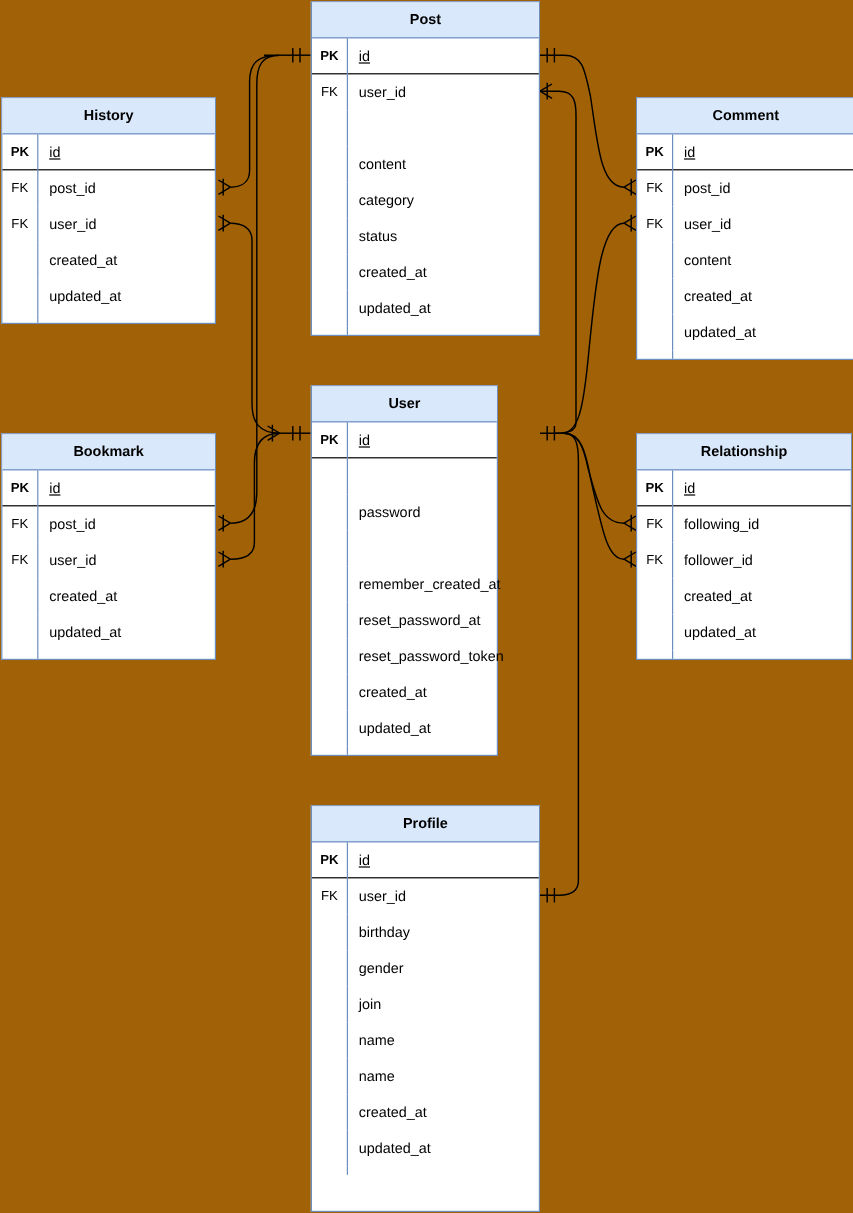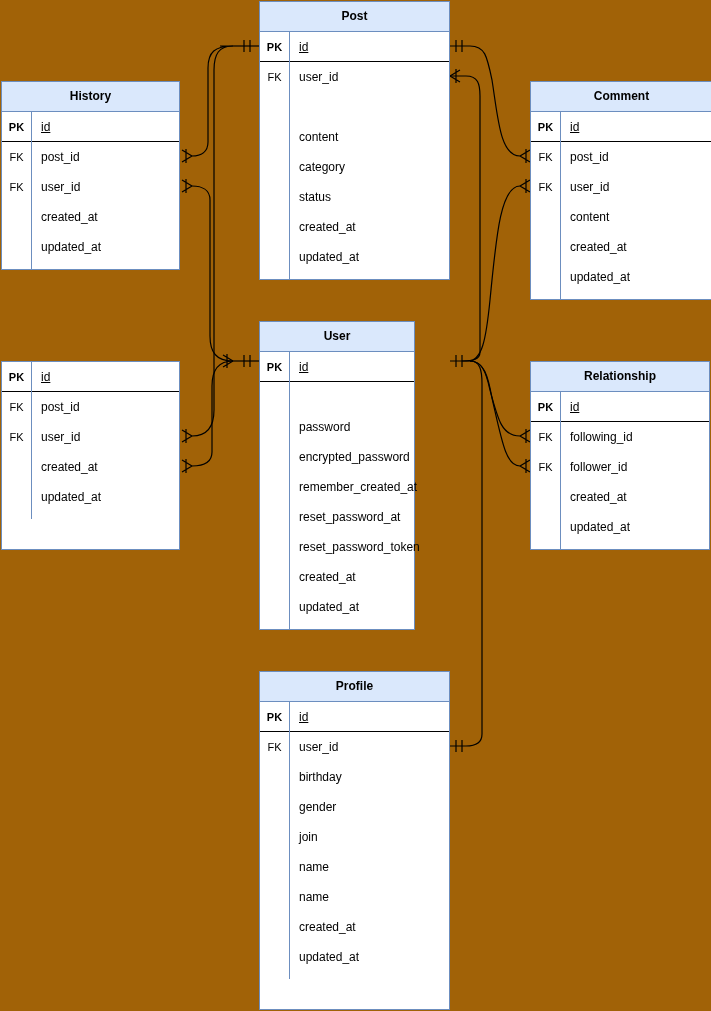--- a/index.html
+++ b/index.html
@@ -258,21 +258,20 @@
           </div>
           <div class="row">
             <div class="keycell"></div>
           </div>
           <div class="row">
             <div class="keycell"></div>
             <div class="namecell">password</div>
           </div>
           <div class="row">
             <div class="keycell"></div>
-            <div class="namecell">encrypted_password</div>
           </div>
           <div class="row">
             <div class="keycell"></div>
             <div class="namecell">remember_created_at</div>
           </div>
           <div class="row">
             <div class="keycell"></div>
             <div class="namecell">reset_password_at</div>
           </div>
           <div class="row">
@@ -287,20 +286,21 @@
             <div class="keycell"></div>
             <div class="namecell">updated_at</div>
           </div>
           <div class="spacer" style="height: 7px;">
             <div class="keycell"></div>
             <div class="namecell"></div>
           </div>
         </div>
       </div>
       <div class="entity" style="left: 1px; top: 361px; width: 179px; height: 189px;">
+        <div class="entity-title">Bookmark</div>
         <div class="rows">
           <div class="row pk-row">
             <div class="keycell">PK</div>
             <div class="namecell">id</div>
           </div>
           <div class="row">
             <div class="keycell">FK</div>
             <div class="namecell">post_id</div>
           </div>
           <div class="row">

